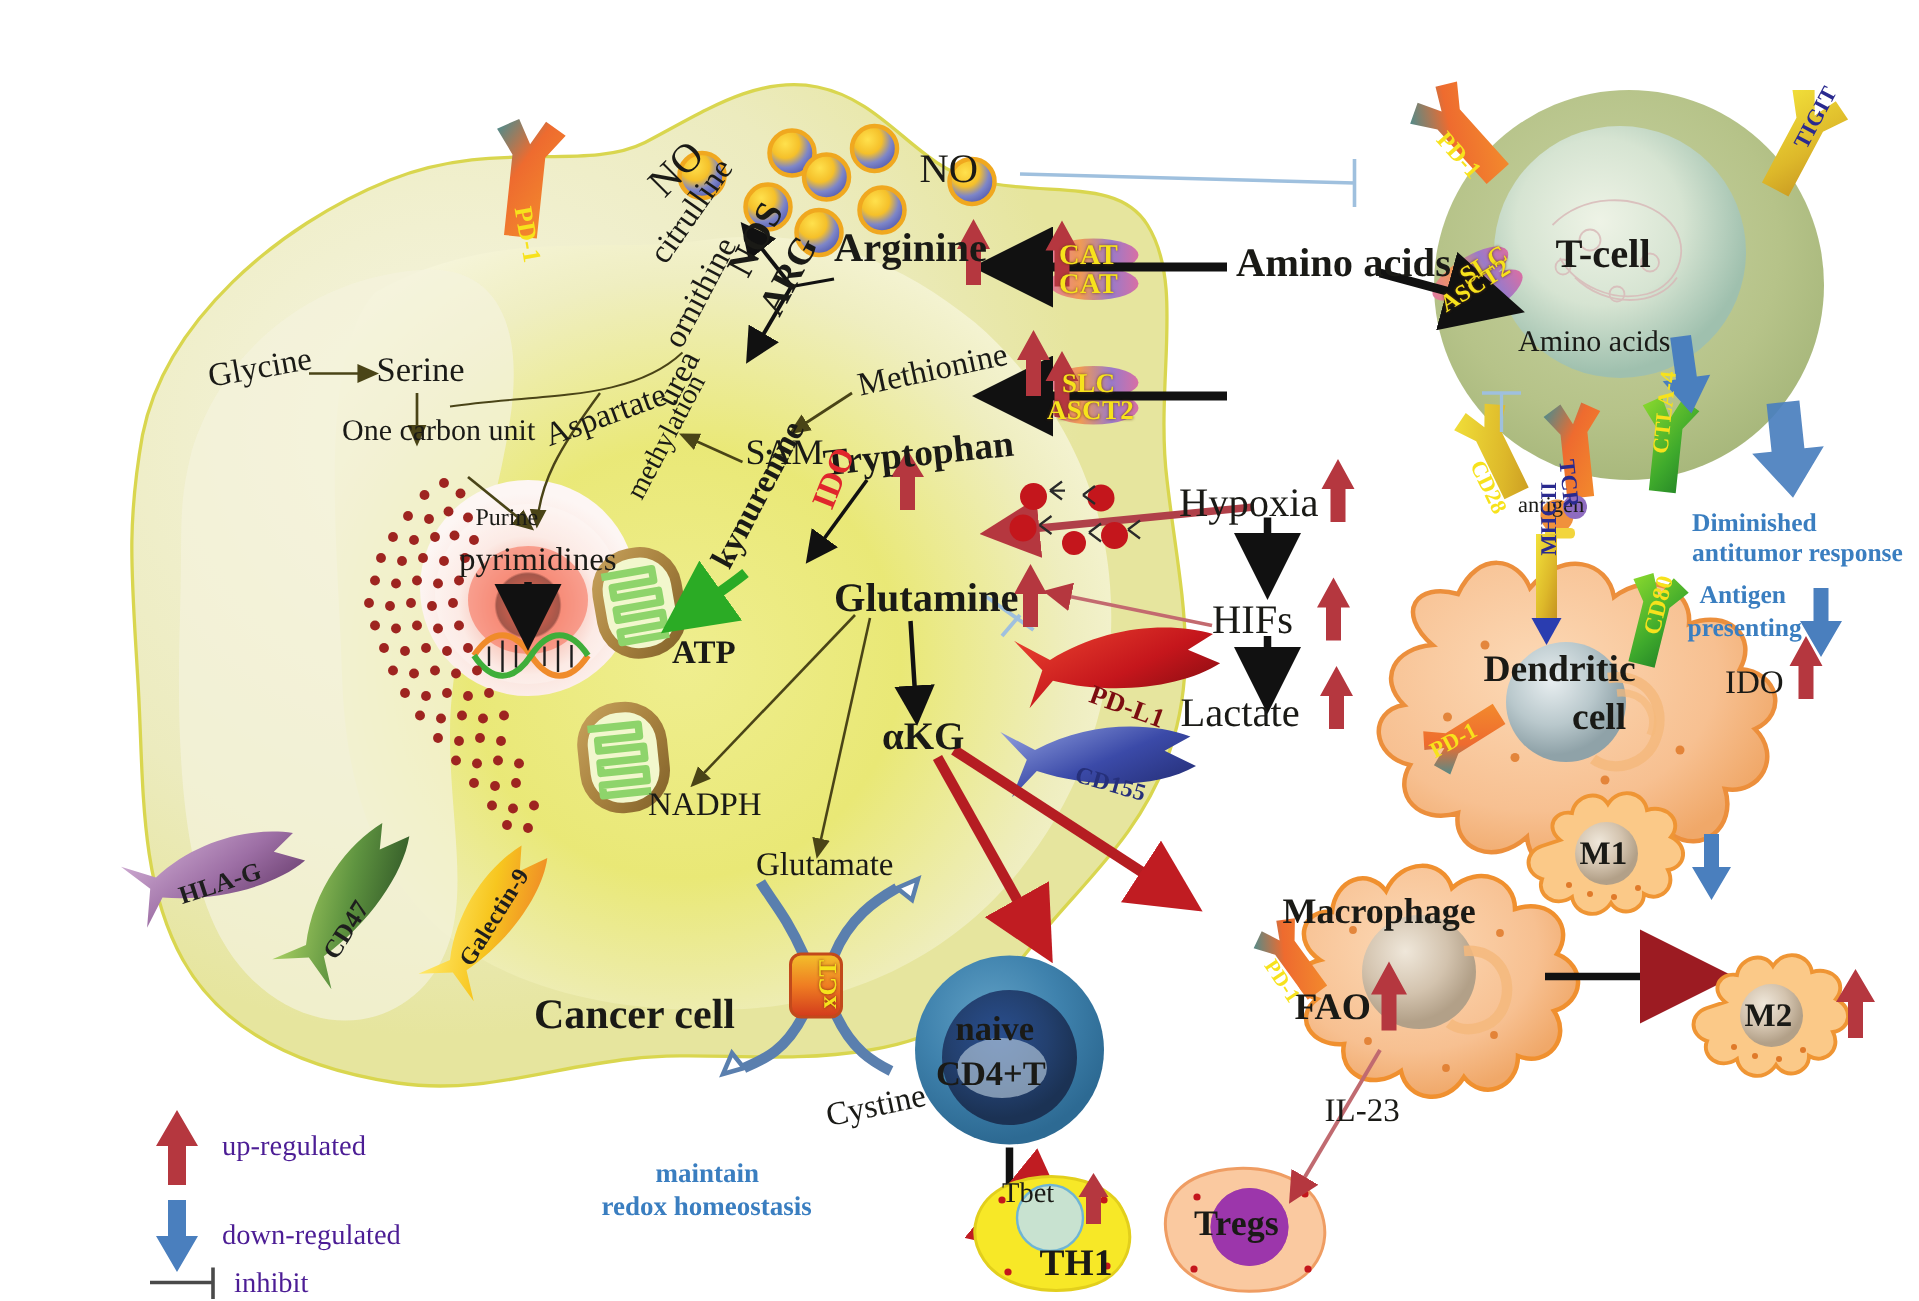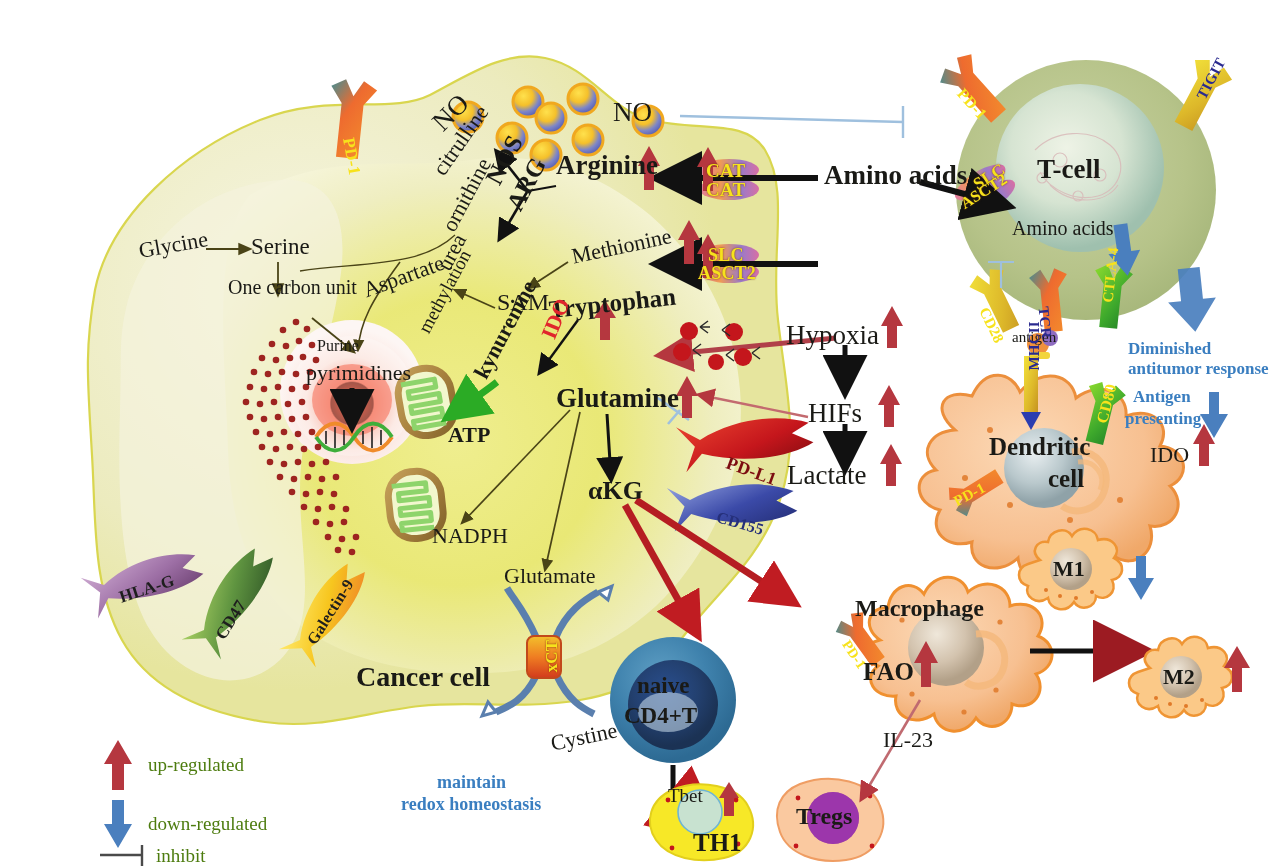--- a/index.html
+++ b/index.html
@@ -7,21 +7,21 @@
          font-family:"Liberation Serif",serif;}
   .abs{position:absolute;}
   .txt{position:absolute;white-space:nowrap;color:#1a1a16;line-height:1;}
   .serif{font-family:"Liberation Serif",serif;}
   .bold{font-weight:bold;}
   .blue{color:#3a7ec0;font-weight:bold;font-family:"Liberation Serif",serif;}
   svg{overflow:visible;}
   
   .rlabel{position:absolute;white-space:nowrap;font-family:"Liberation Serif",serif;
           font-weight:bold;letter-spacing:.2px;}
-  .legendtxt{font-size:19px;color:#4d7c0f;}
+  .legendtxt{font-size:19px;color:#4c1d95;}
 </style>
 </head>
 <body>
 
 <div id="stage">
 
 
   <svg class="abs" width="1279" height="867" style="left:0;top:0;">
     <defs>
       <radialGradient id="cancerGrad" cx="45%" cy="55%" r="62%">

